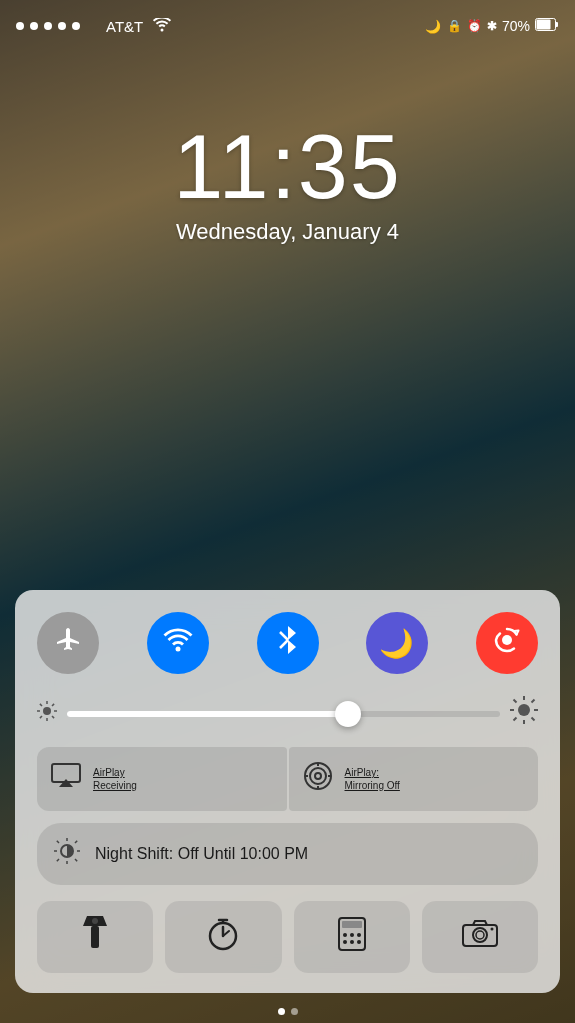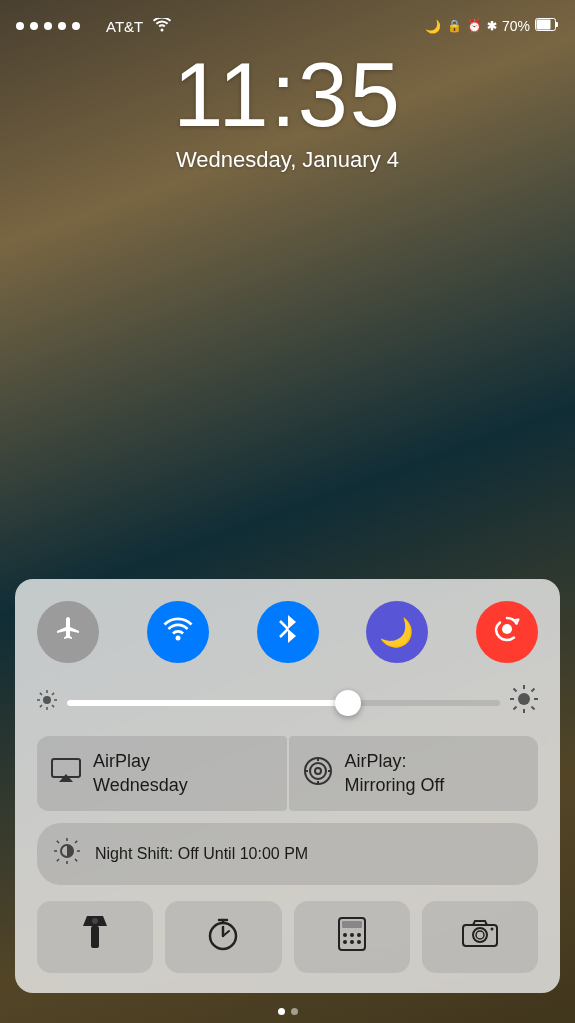--- a/index.html
+++ b/index.html
@@ -28,21 +28,21 @@
     #lockscreen {
       position: absolute;
       top: 0; left: 0;
       width: 575px;
       height: 380px;
       z-index: 1;
       display: flex;
       flex-direction: column;
       align-items: center;
       justify-content: flex-start;
-      padding-top: 44px;
+      padding-top: 116px;
     }
 
     #time-display {
       font-size: 90px;
       font-weight: 200;
       color: white;
       letter-spacing: 2px;
       text-shadow: 0 1px 4px rgba(0,0,0,0.3);
     }
 
@@ -217,24 +217,25 @@
     .air-btn:last-child {
       border-radius: 4px 12px 12px 4px;
     }
 
     .air-icon {
       font-size: 22px;
       color: #333;
     }
 
     .air-label {
-      font-size: 18px;
+      font-size: 10px;
       color: #1a1a1a;
       font-weight: 500;
       line-height: 1.3;
+      text-decoration: underline;
     }
 
     
     #night-shift-row {
       background: rgba(120,120,120,0.25);
       border-radius: 24px;
       padding: 14px 16px;
       display: flex;
       align-items: center;
       gap: 14px;
@@ -429,21 +430,21 @@
 
     <div class="air-btn">
       <span class="air-icon">
         <svg width="30" height="26" viewBox="0 0 30 26" fill="#333">
           <rect x="1" y="1" width="28" height="18" rx="2" fill="none" stroke="#333" stroke-width="2"></rect>
           <path d="M8 24l7-8 7 8H8z"></path>
         </svg>
       </span>
       <span class="air-label">
         <span>AirPlay</span><br>
-        <span>Wednesday</span>
+        <span>Receiving</span>
       </span>
     </div>
 
     <div class="air-btn">
       <span class="air-icon">
         <svg width="30" height="30" viewBox="0 0 30 30" fill="none">
           <circle cx="15" cy="15" r="13" stroke="#333" stroke-width="2"></circle>
           <circle cx="15" cy="15" r="8" stroke="#333" stroke-width="2"></circle>
           <circle cx="15" cy="15" r="3" stroke="#333" stroke-width="2"></circle>
           <line x1="15" y1="2" x2="15" y2="5" stroke="#333" stroke-width="2"></line>

